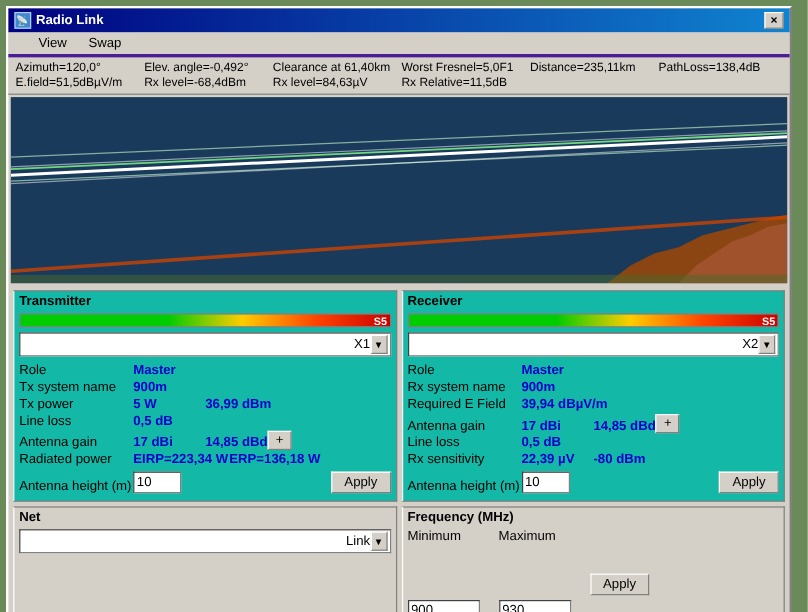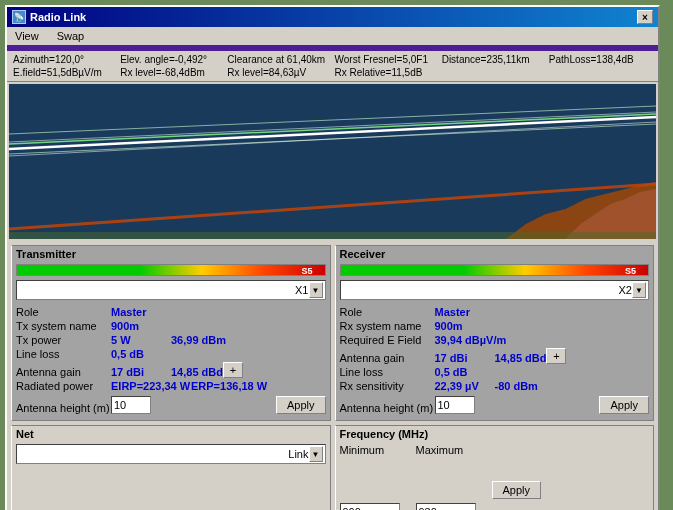--- a/index.html
+++ b/index.html
@@ -58,23 +58,23 @@
       color: black;
       cursor: pointer;
       display: flex;
       align-items: center;
       justify-content: center;
       font-weight: bold;
     }
     .menu-bar {
       background: #d4d0c8;
       display: flex;
-      padding: 2px 4px;
+      padding: 2px 21px;
       gap: 10px;
-      border-bottom: 6px solid #4c1d95;
+      border-bottom: 3px solid #4c1d95;
     }
     .menu-item {
       font-size: 11px;
       color: black;
       cursor: pointer;
       padding: 1px 4px;
     }
     .info-bar {
       background: #d4d0c8;
       display: grid;
@@ -98,39 +98,39 @@
     .panels {
       display: flex;
       gap: 4px;
       padding: 4px;
     }
     .panel {
       flex: 1;
       border: 1px solid #808080;
       border-top: 1px solid #808080;
       border-left: 1px solid #ffffff;
-      background: #a3a3a3;
+      background: #14b8a6;
       padding: 4px;
     }
     .panel-title {
       font-size: 11px;
       font-weight: bold;
       margin-bottom: 4px;
       margin-top: -2px;
     }
     .signal-bar {
       height: 12px;
       background: linear-gradient(to right, #00cc00, #00cc00 40%, #ffcc00 60%, #ff4400 80%, #cc0000 100%);
       position: relative;
       margin-bottom: 4px;
       border: 1px solid #808080;
     }
     .signal-label {
       position: absolute;
-      right: 12px;
+      right: 2px;
       top: 0;
       font-size: 9px;
       color: white;
       font-weight: bold;
       line-height: 12px;
     }
     .select-box {
       width: 100%;
       height: 20px;
       background: white;

